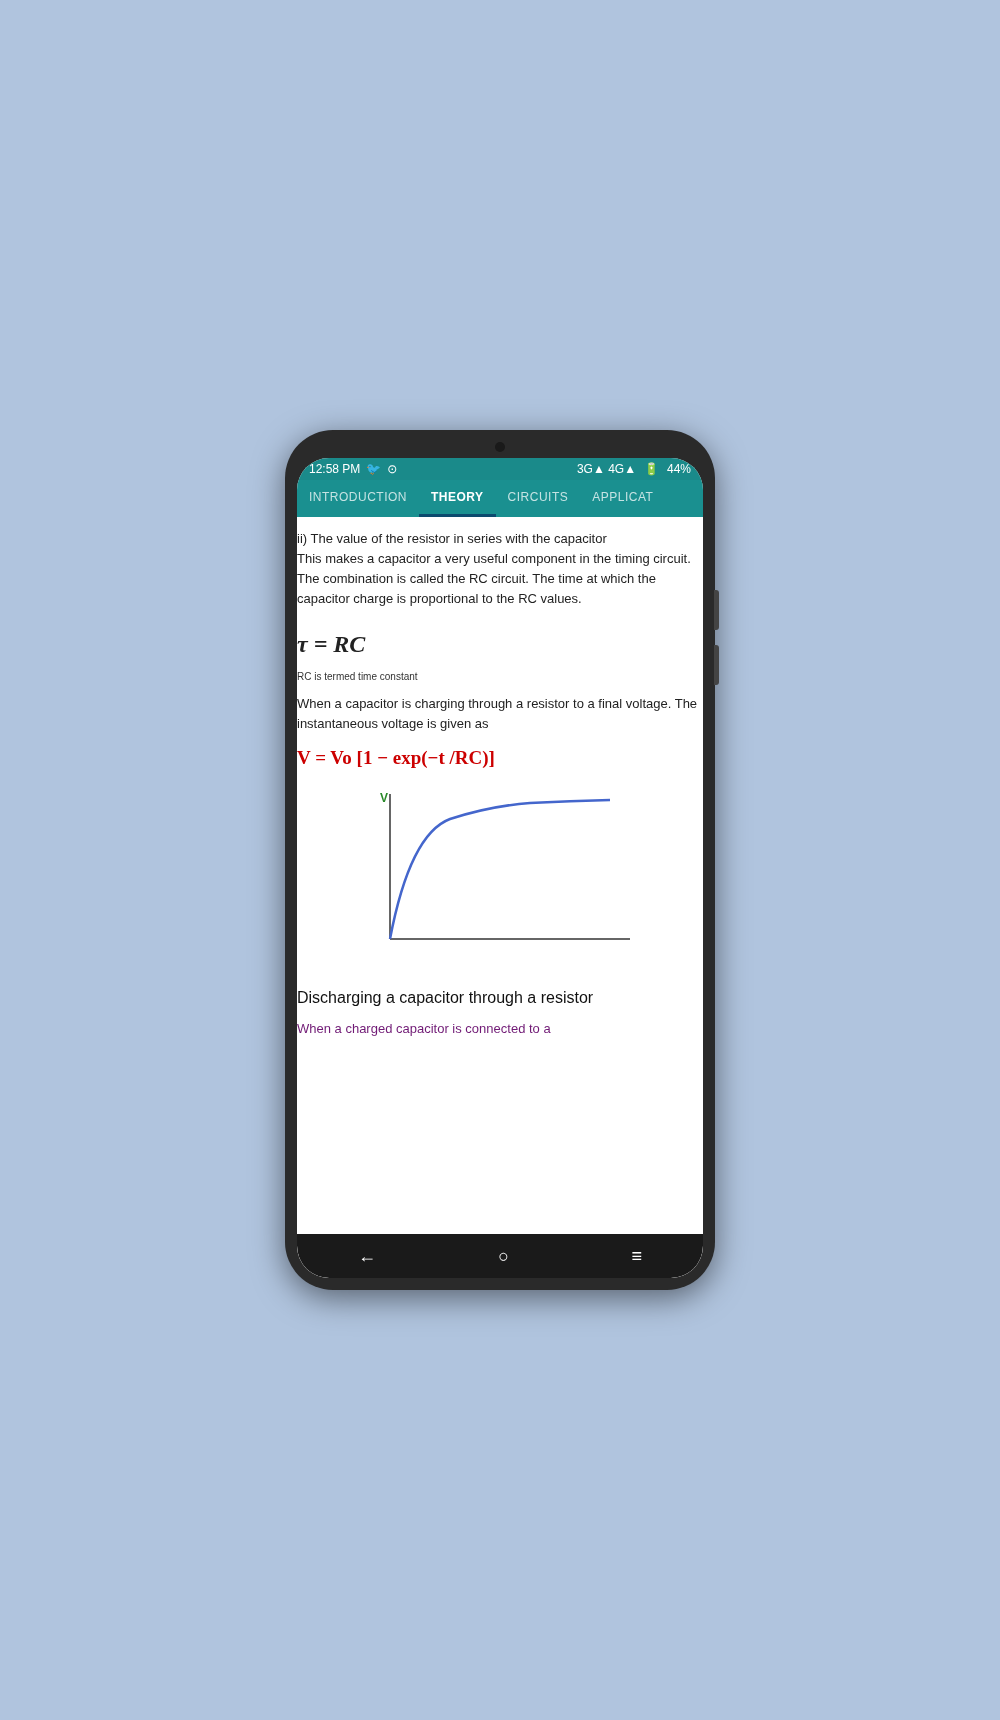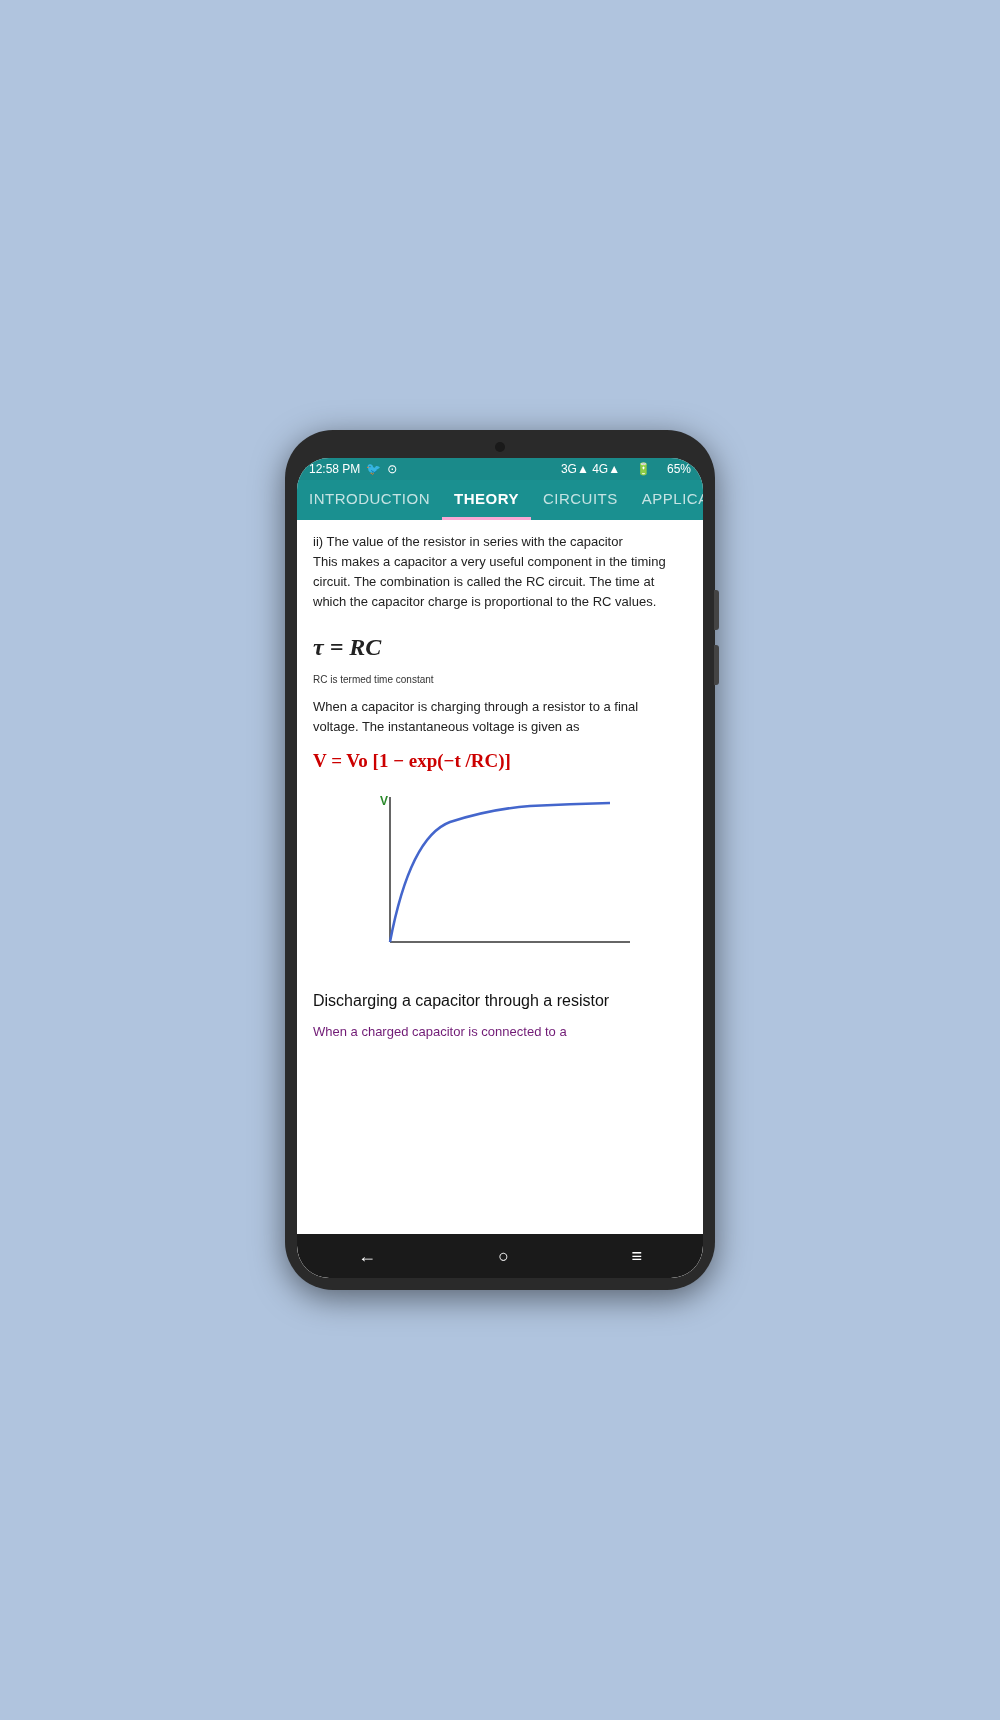--- a/index.html
+++ b/index.html
@@ -56,52 +56,52 @@
 
     .status-left {
       display: flex;
       align-items: center;
       gap: 6px;
     }
 
     .status-right {
       display: flex;
       align-items: center;
-      gap: 16px;
+      gap: 8px;
     }
 
     
     .nav-tabs {
       background: #1a9090;
       display: flex;
       flex-shrink: 0;
       overflow: hidden;
     }
 
     .nav-tab {
       color: rgba(255,255,255,0.75);
-      font-size: 15px;
+      font-size: 12px;
       padding: 10px 12px;
       font-weight: 400;
       letter-spacing: 0.5px;
       white-space: nowrap;
       cursor: pointer;
     }
 
     .nav-tab.active {
       color: white;
       font-weight: 700;
-      border-bottom: 3px solid #f9a8d4;
+      border-bottom: 3px solid #0c4a6e;
     }
 
     
     .content {
       flex: 1;
       overflow-y: auto;
-      padding: 12px 16px;
+      padding: 12px 0;
       font-size: 13px;
       line-height: 1.55;
       color: #222;
     }
 
     .intro-text {
       margin-bottom: 8px;
     }
 
     .formula-tau {
@@ -203,21 +203,21 @@
 
     <div class="status-bar">
       <div class="status-left">
         <span>12:58 PM</span>
         <span>🐦</span>
         <span>⊙</span>
       </div>
       <div class="status-right">
         <span>3G▲ 4G▲</span>
         <span>🔋</span>
-        <span>65%</span>
+        <span>44%</span>
       </div>
     </div>
 
     <div class="nav-tabs">
       <div class="nav-tab">INTRODUCTION</div>
       <div class="nav-tab active">THEORY</div>
       <div class="nav-tab">CIRCUITS</div>
       <div class="nav-tab">APPLICAT</div>
     </div>
 

